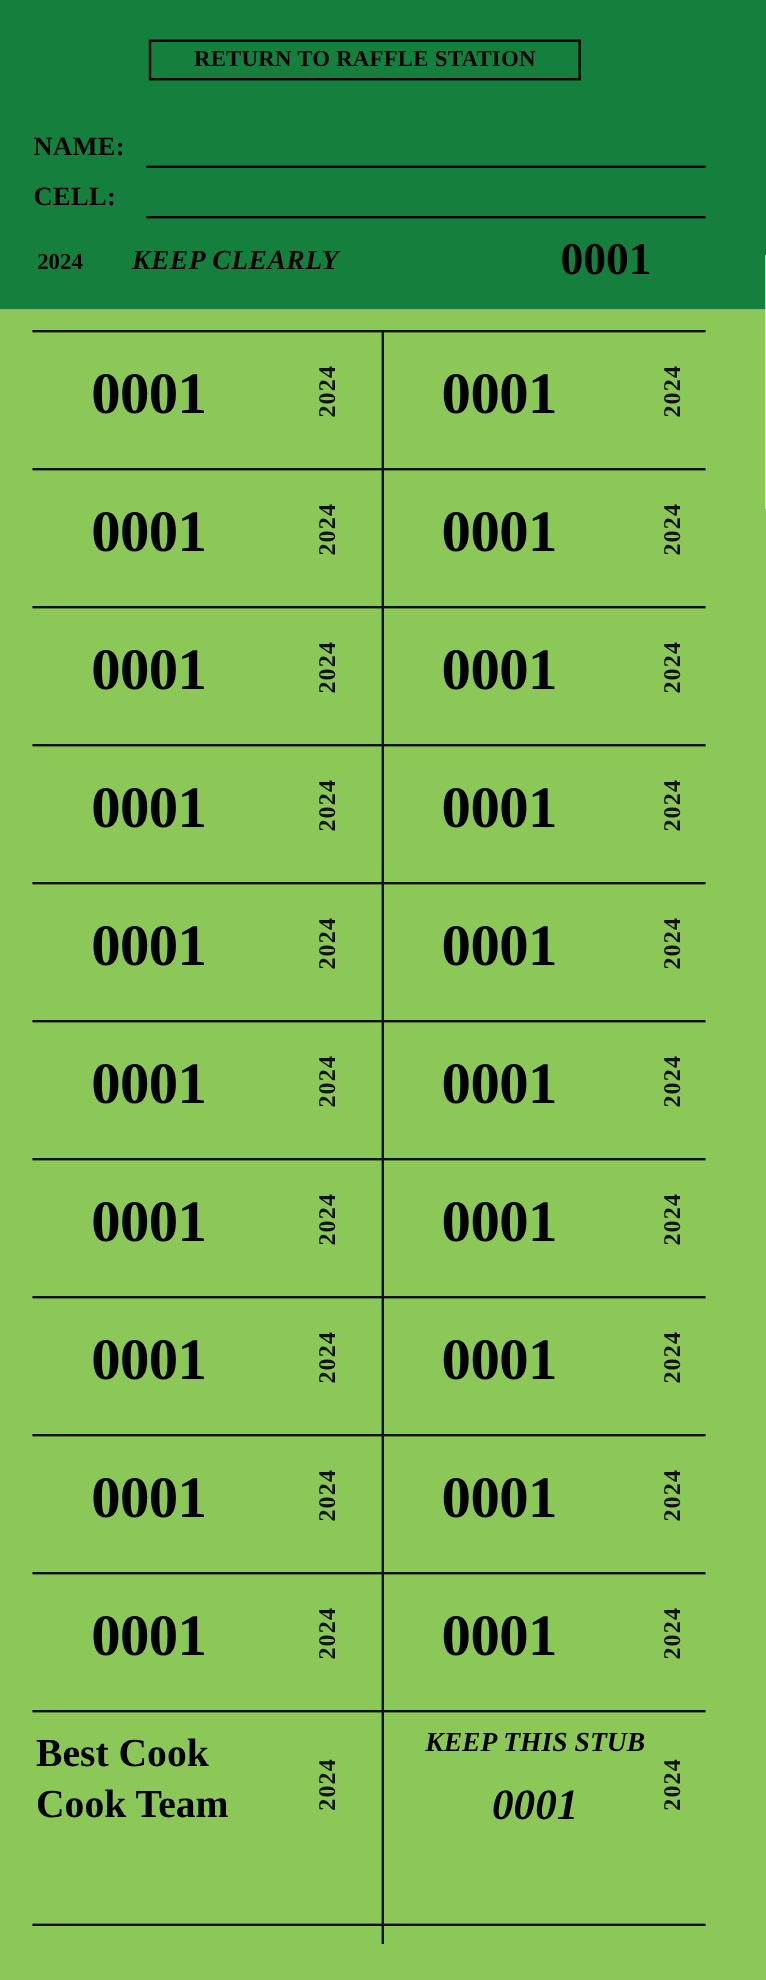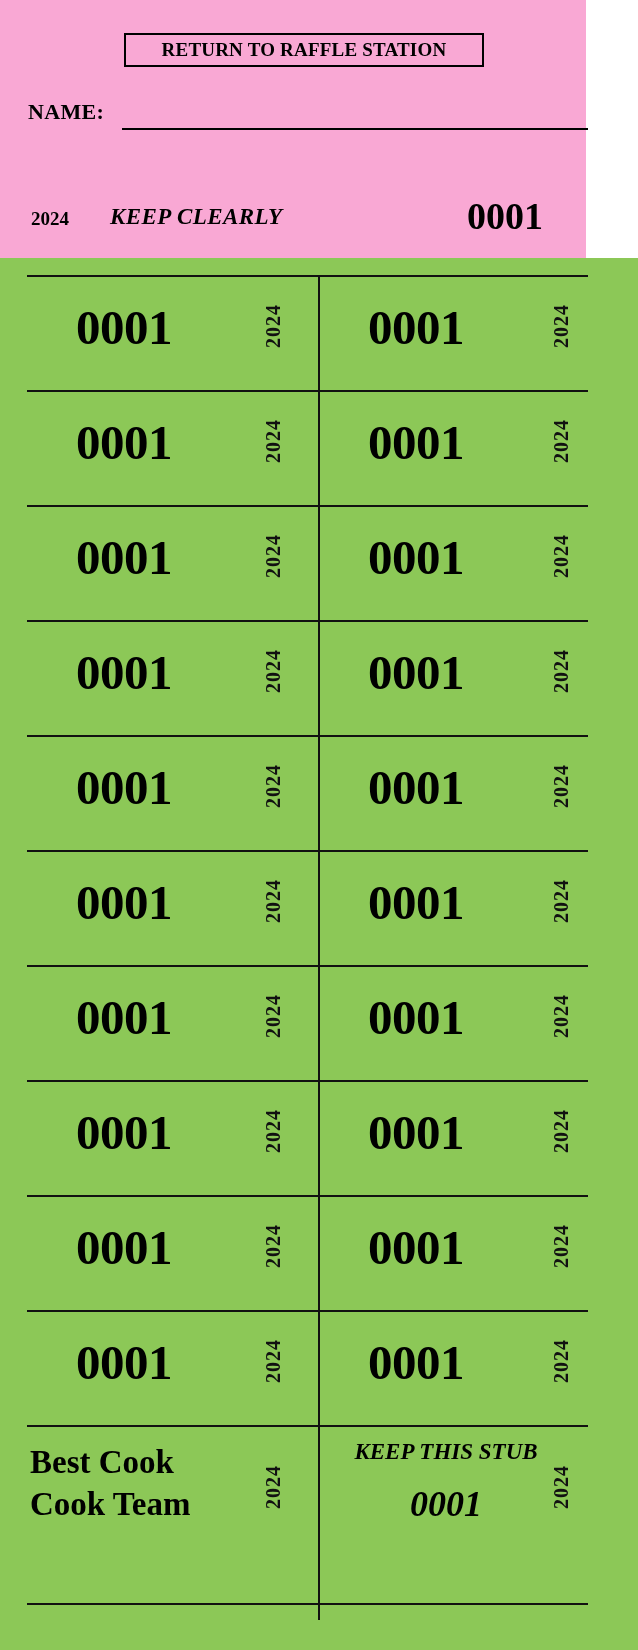--- a/index.html
+++ b/index.html
@@ -17,23 +17,23 @@
     height: 1650px;
     background: #ffffff;
     overflow: hidden;
   }
 
   
   .header {
     position: absolute;
     left: 0;
     top: 0;
-    width: 586px;
+    width: 638px;
     height: 258px;
-    background: #f9a8d4;
+    background: #15803d;
   }
 
   .return-box {
     position: absolute;
     left: 124px;
     top: 33px;
     width: 360px;
     height: 34px;
     border: 2px solid #000000;
     box-sizing: border-box;
@@ -49,21 +49,21 @@
     color: #000000;
     white-space: nowrap;
   }
 
   .field-row {
     position: absolute;
     left: 0;
     width: 638px;
     height: 40px;
   }
-  .field-row.name { top: 98px; }
+  .field-row.name { top: 108px; }
   .field-row.cell { top: 150px; }
 
   .field-label {
     position: absolute;
     left: 28px;
     top: 0;
     font-weight: bold;
     font-size: 22px;
     color: #000000;
     line-height: 28px;
@@ -247,20 +247,24 @@
 
     <div class="return-box">
       <span class="return-box-label">RETURN TO RAFFLE STATION</span>
     </div>
 
     <div class="field-row name">
       <span class="field-label">NAME:</span>
       <div class="field-rule"></div>
     </div>
 
+    <div class="field-row cell">
+      <span class="field-label">CELL:</span>
+      <div class="field-rule"></div>
+    </div>
 
     <div class="meta-row">
       <span class="meta-year">2024</span>
       <span class="meta-instruction">KEEP CLEARLY</span>
       <span class="meta-number">0001</span>
     </div>
 
   </div>
 
   <div class="ticket-body">

